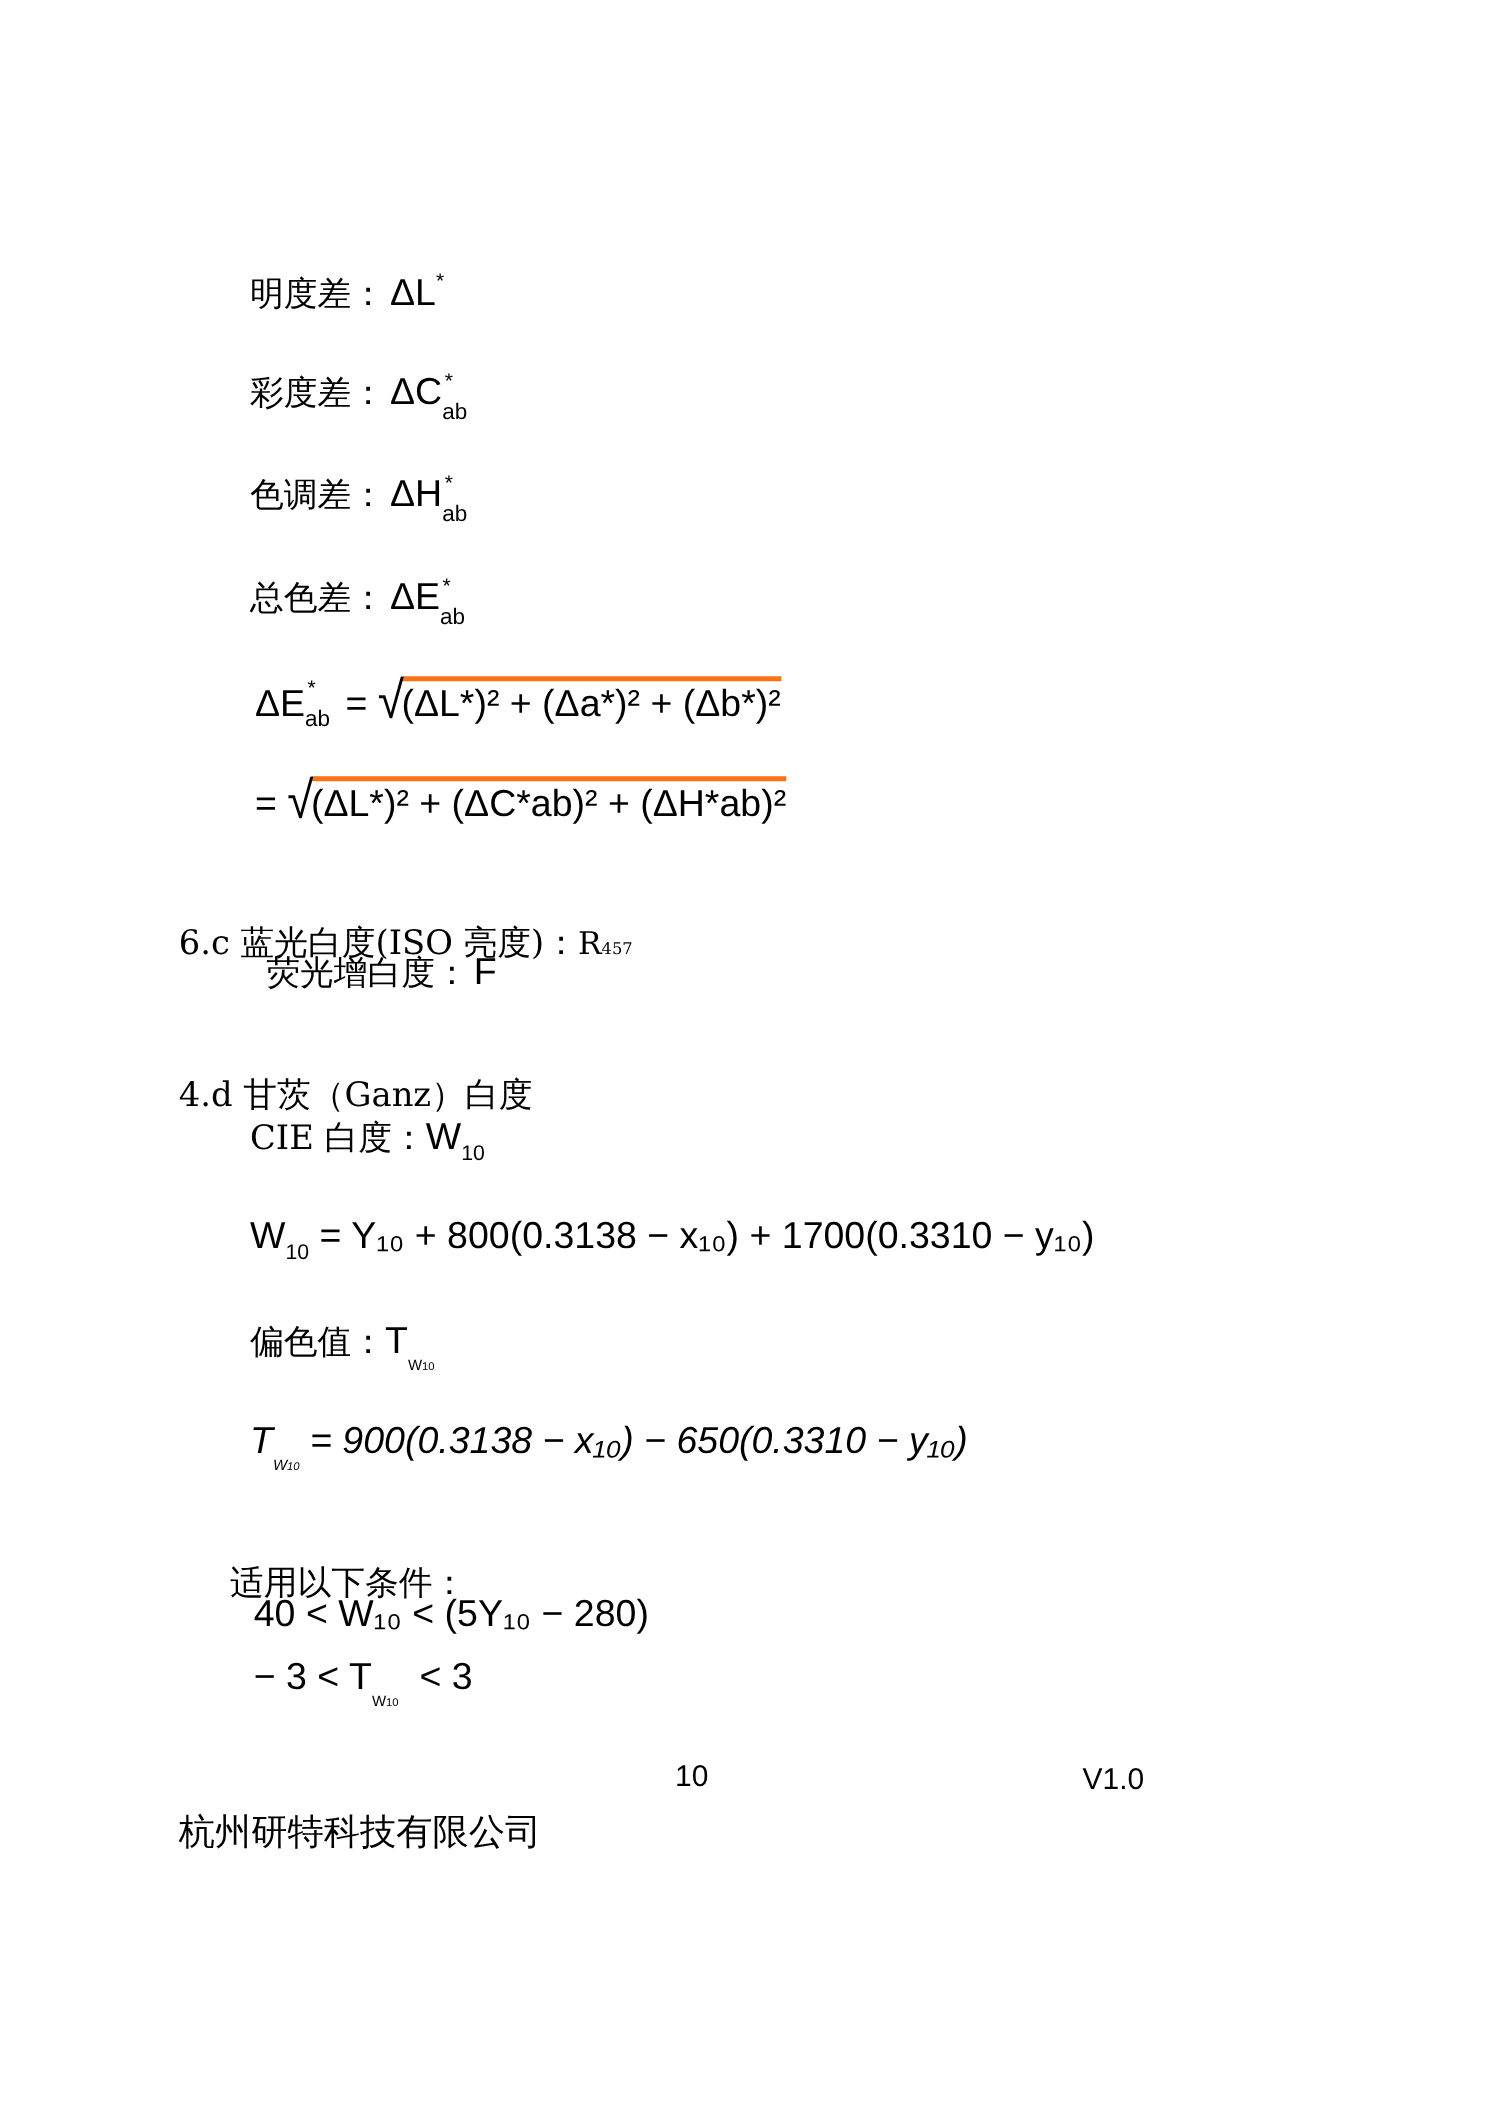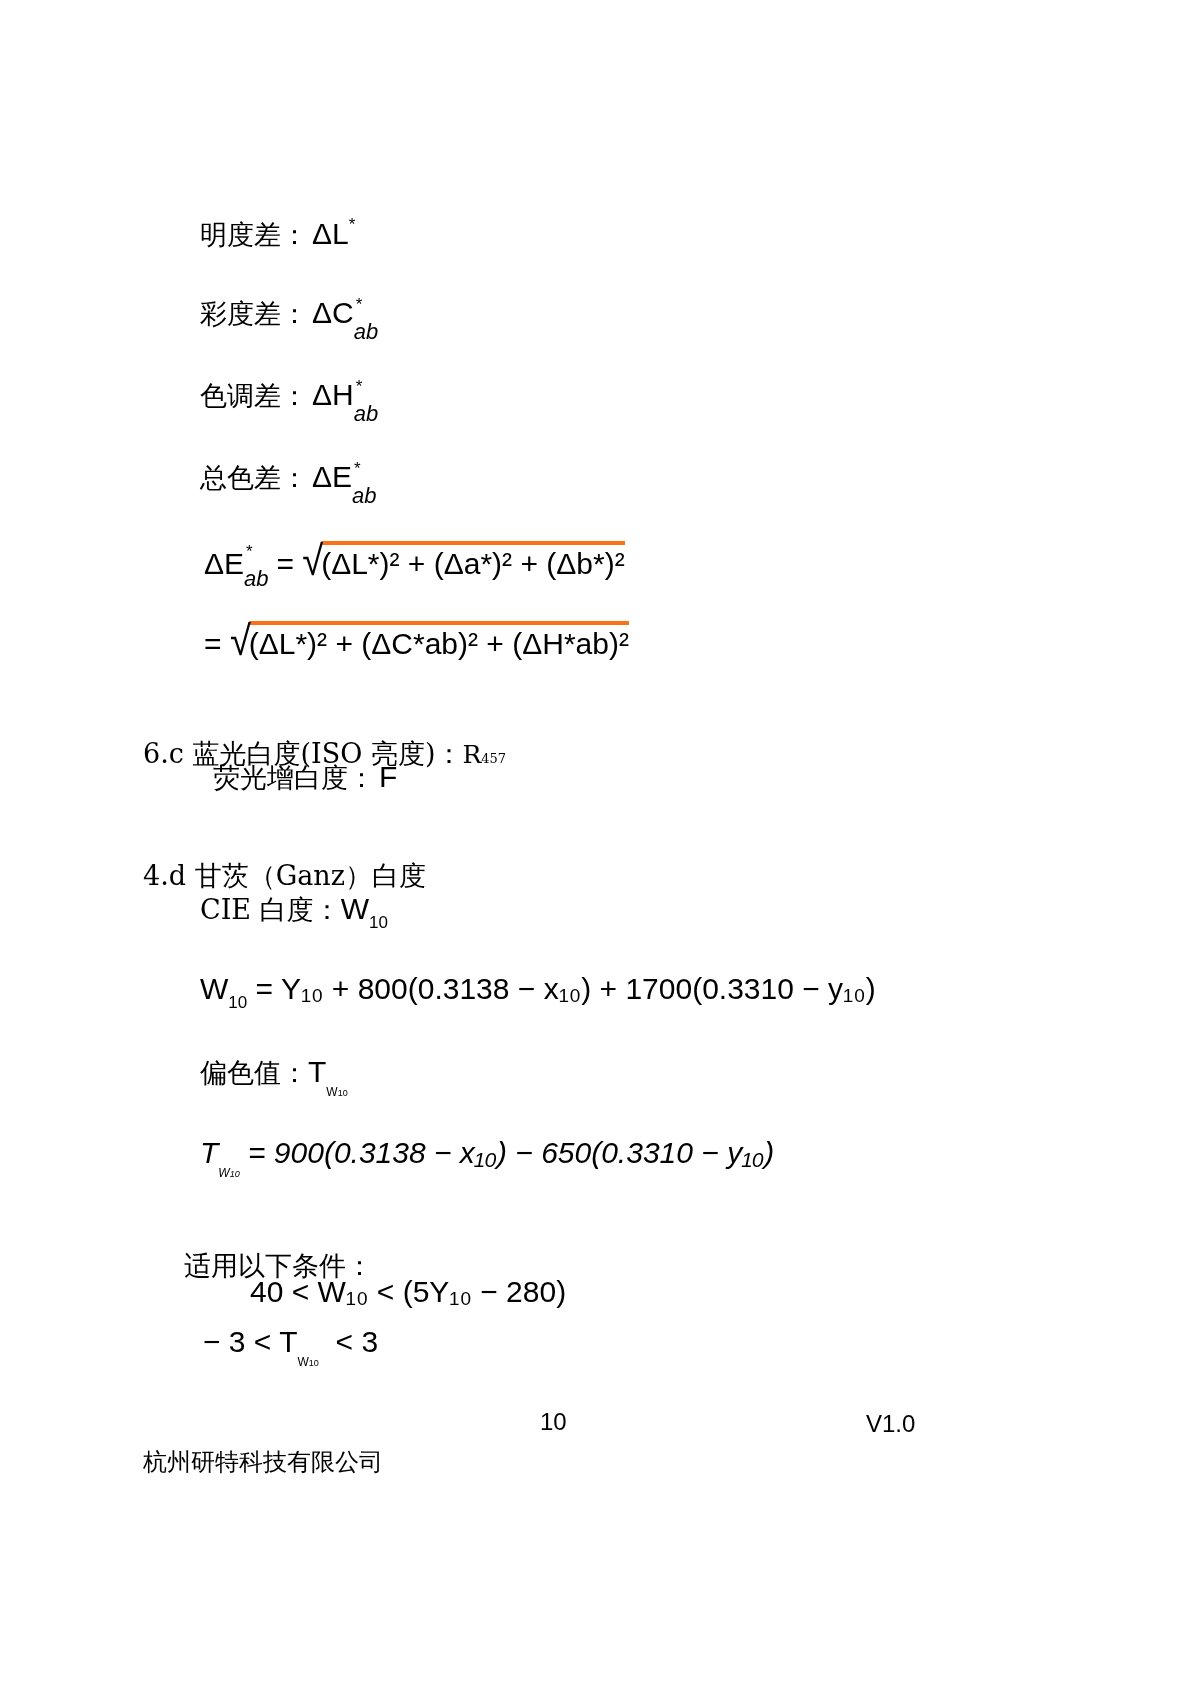--- a/index.html
+++ b/index.html
@@ -4,21 +4,21 @@
   <style>
     html, body { margin:0; padding:0; background:#fff; }
     body { width:1200px; height:1702px; position:relative; overflow:hidden; color:#000; }
     .ln { position:absolute; white-space:nowrap; }
     .cn { font-family:"DejaVu Serif", serif; font-size:27px;margin-top:36px; }
     .m { font-family:"Liberation Sans", sans-serif; font-size:30px; }
     .sup { font-size:17px; vertical-align:14px; }
     .sub { font-size:17px; vertical-align:-9px; }
     .ss { display:inline-block; position:relative; vertical-align:middle; width:24px; height:40px; }
     .ss .u { position:absolute; top:-4px; left:2px; font-size:17px; }
-    .ss .d { position:absolute; top:20px; left:0; font-size:22px;font-style:italic; }
+    .ss .d { position:absolute; top:20px; left:0; font-size:18px; }
     .sq { display:inline-block; border-top:4px solid #f97316; padding-top:2px; margin-left:-2px; }
     .rad { font-size:38px; display:inline-block; transform:scaleY(1.1); }
     .foot { font-size:24px; }
     .footm { font-family:"Liberation Sans", sans-serif; font-size:24px; }
     .sub2 { font-size:12px; vertical-align:-14px;margin-top:42px; }
   </style>
 </head>
 <body>
 
 <div class="ln" style="left:200px;top:215px;">
@@ -78,21 +78,21 @@
 <div class="ln" style="left:200px;top:1055px;">
   <span class="cn">偏色值：</span><span class="m">T</span><span class="m sub2">W<span style="font-size:9px">10</span></span>
 </div>
 
 <div class="ln m" style="left:200px;top:1136px;font-style:italic;">
   <span>T</span><span class="sub2">W<span style="font-size:9px">10</span></span> <span>= 900(0.3138 − x₁₀) − 650(0.3310 − y₁₀)</span>
 </div>
 
 <div class="ln cn" style="left:184px;top:1212px;text-align:right;">适用以下条件：</div>
 
-<div class="ln m" style="left:203px;top:1275px;margin-left:47px;">40 &lt; W₁₀ &lt; (5Y₁₀ − 280)</div>
+<div class="ln m" style="left:203px;top:1275px;">40 &lt; W₁₀ &lt; (5Y₁₀ − 280)</div>
 
 <div class="ln m" style="left:203px;top:1325px;">
   <span>− 3 &lt; T</span><span class="sub2">W<span style="font-size:9px">10</span></span>&nbsp;&nbsp;<span>&lt; 3</span>
 </div>
 
-<div class="ln foot cn" style="left:143px;top:1410px;font-size:24px;">杭州研特科技有限公司</div>
+<div class="ln foot cn" style="left:143px;top:1410px;font-size:29px;">杭州研特科技有限公司</div>
 <div class="ln footm" style="left:540px;top:1408px;">10</div>
 <div class="ln footm" style="left:866px;top:1410px;">V1.0</div>
 
 </body></html>

